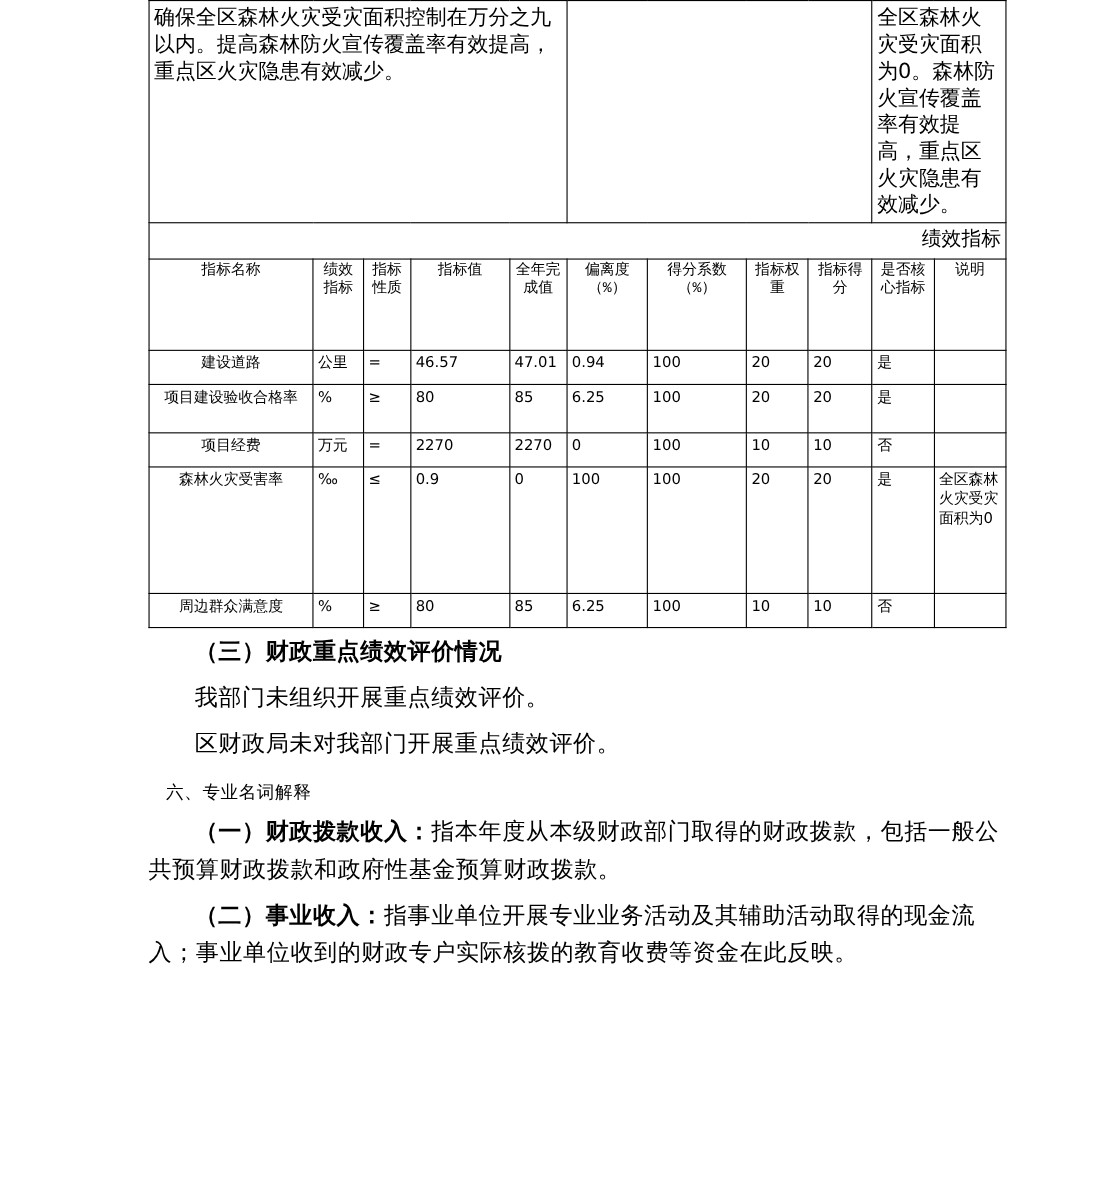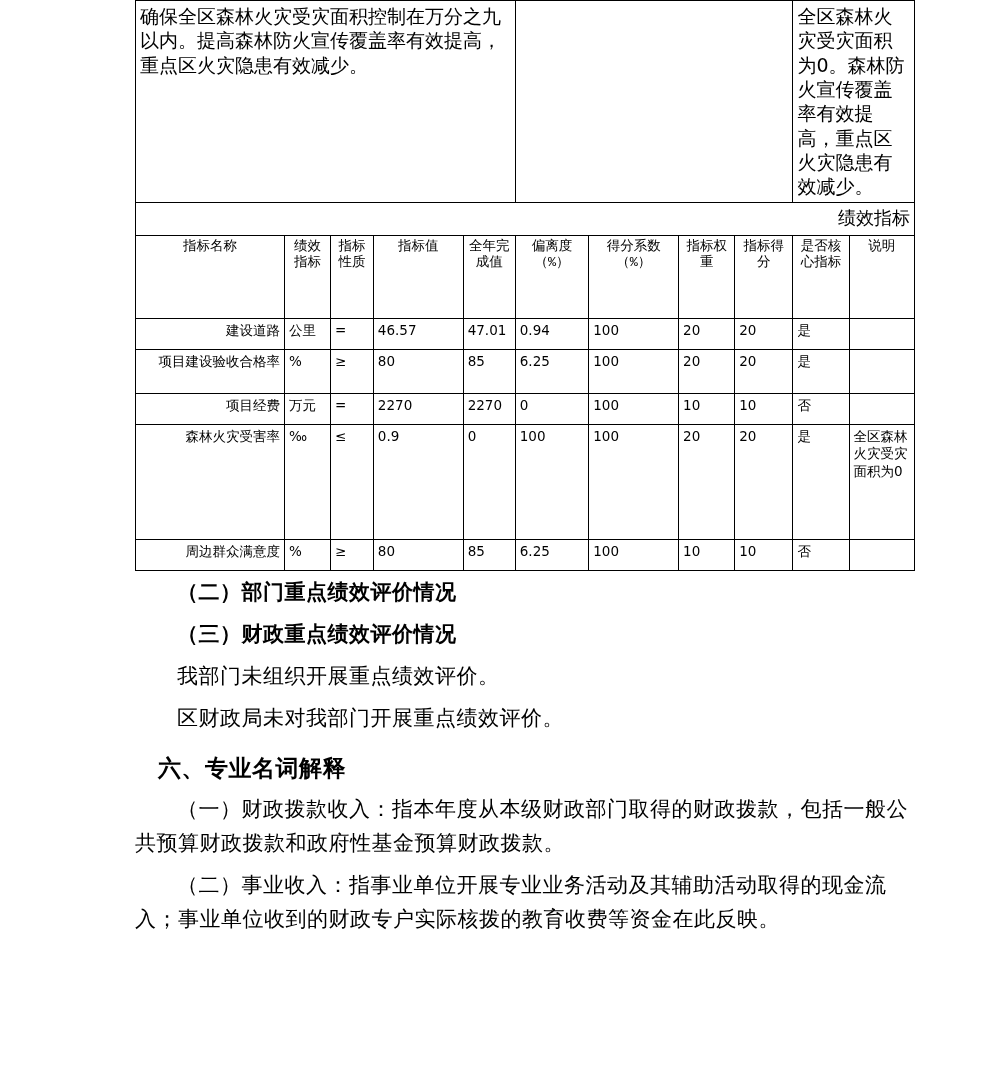--- a/index.html
+++ b/index.html
@@ -55,21 +55,21 @@
     vertical-align: middle;
     height: 76px;
     font-size: 13.5px;
     line-height: 1.25;
     font-family: Liberation Mono, monospace;
   }
   .data td {
     vertical-align: middle;
     height: 24px;
   }
-  .data td.lbl { text-align: right; }
+  .data td.lbl { text-align: center; }
   .data td.num { text-align: left; }
   .data td.mid { text-align: left; }
   .tall td { height: 108px; }
   .note-cell {
     font-size: 13.5px;
     line-height: 1.3;
     vertical-align: middle;
     text-align: left;
     margin-top: 31px;
   }
@@ -84,29 +84,29 @@
   }
   .p {
     font-size: 21px;
     line-height: 1.62;
     margin: 0 0 8px 0;
     letter-spacing: 0.5px;
   }
   .p.indent { text-indent: 2em; }
   .p.bold { font-weight: bold; }
   .heading {
-    font-size: 23px;
-    font-weight: bold;
+    font-size: 16px;
+    font-weight: normal;
     line-height: 1.62;
     margin: 14px 0 6px 0;
     text-indent: 1em;
     letter-spacing: 0.5px;
   }
   .sub-head {
-    font-weight: normal;
+    font-weight: bold;
   }
 </style>
 </head>
 <body>
 
 <div class="page">
 
   <div class="table-wrap">
     <table class="perf">
       <colgroup>
@@ -216,21 +216,20 @@
         <td class="num">10</td>
         <td class="num">10</td>
         <td class="mid">否</td>
         <td class="mid"></td>
       </tr>
     </tbody>
       </table>
   </div>
 
   <div class="body-text">
-    <p class="p indent bold">（二）部门重点绩效评价情况</p>
     <p class="p indent bold">（三）财政重点绩效评价情况</p>
     <p class="p indent">我部门未组织开展重点绩效评价。</p>
     <p class="p indent">区财政局未对我部门开展重点绩效评价。</p>
     <p class="heading">六、专业名词解释</p>
     <p class="p indent"><span class="sub-head">（一）财政拨款收入：</span><span>指本年度从本级财政部门取得的财政拨款，包括一般公共预算财政拨款和政府性基金预算财政拨款。</span></p>
     <p class="p indent"><span class="sub-head">（二）事业收入：</span><span>指事业单位开展专业业务活动及其辅助活动取得的现金流入；事业单位收到的财政专户实际核拨的教育收费等资金在此反映。</span></p>
   </div>
 
 </div>
 

